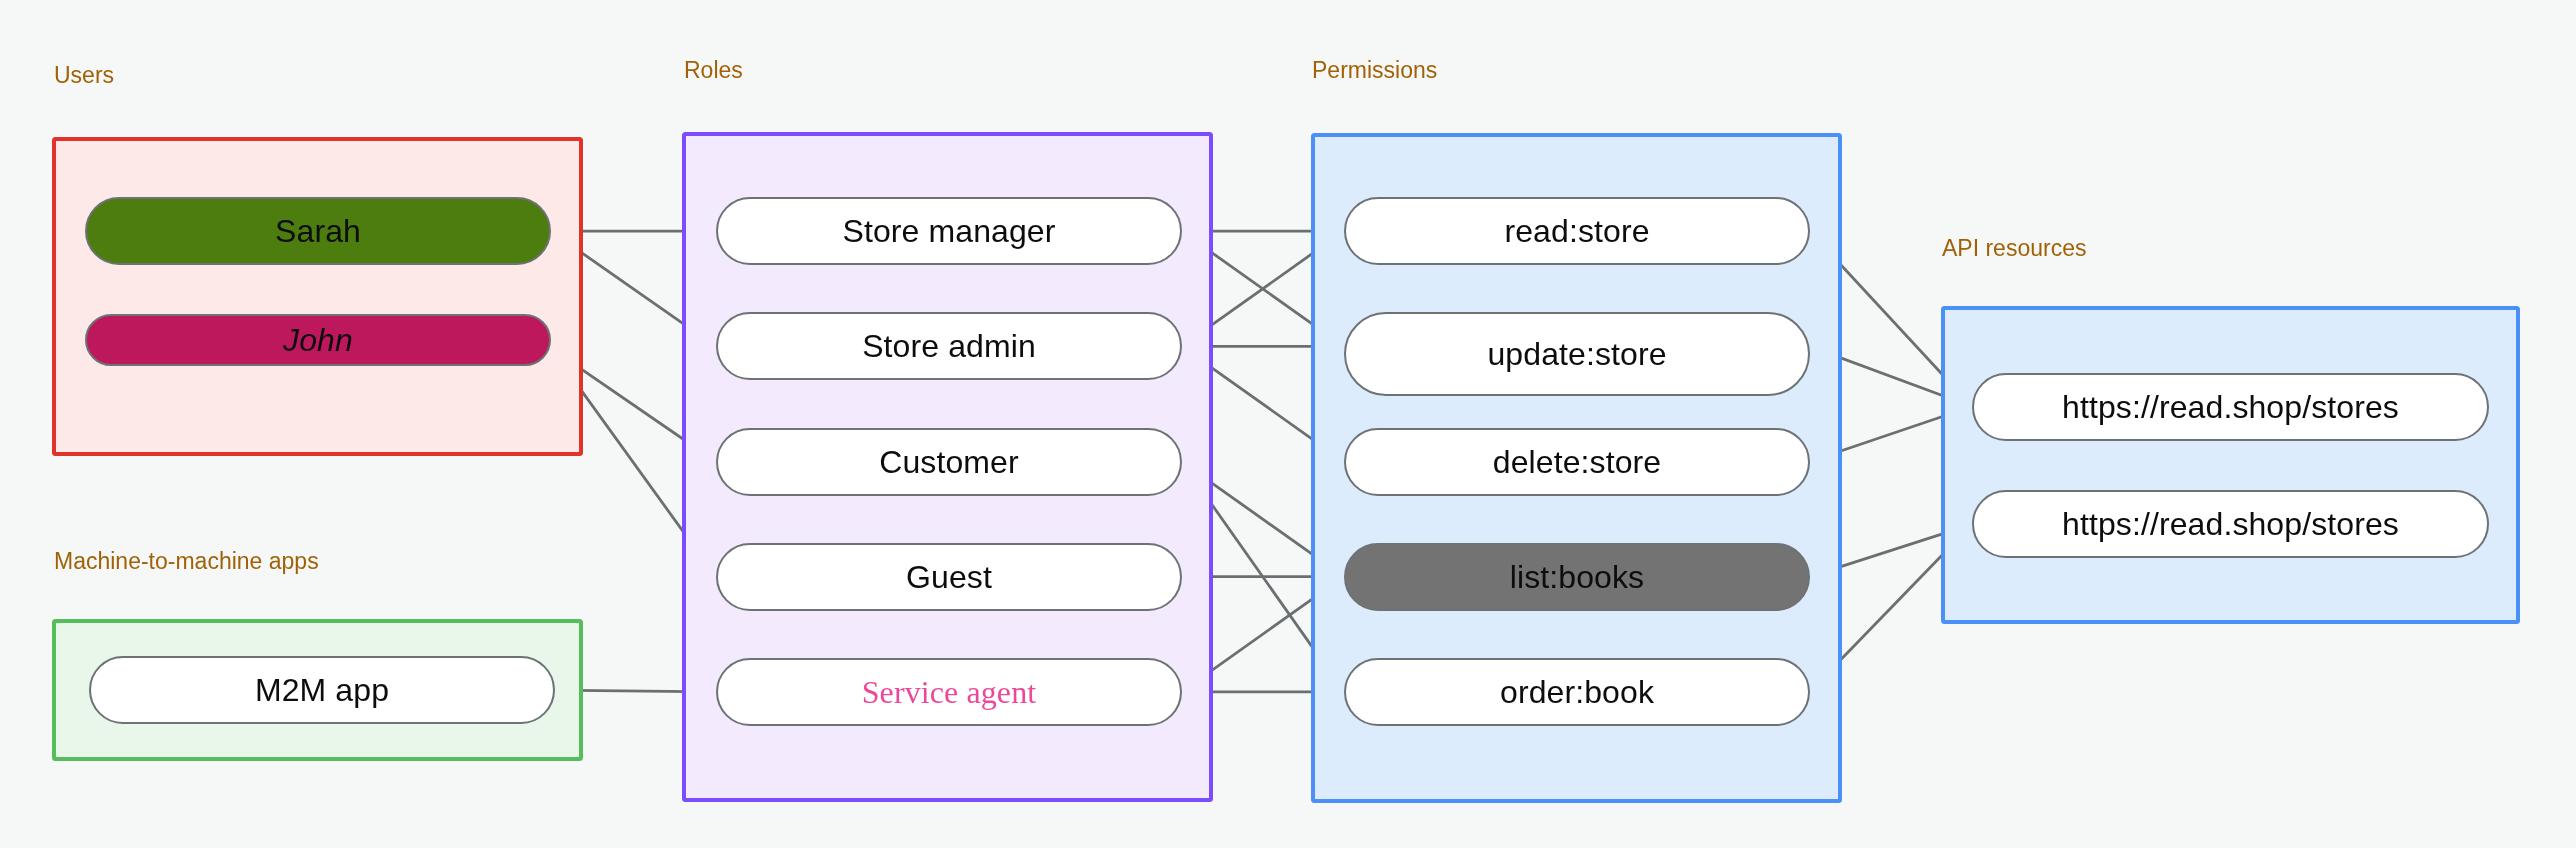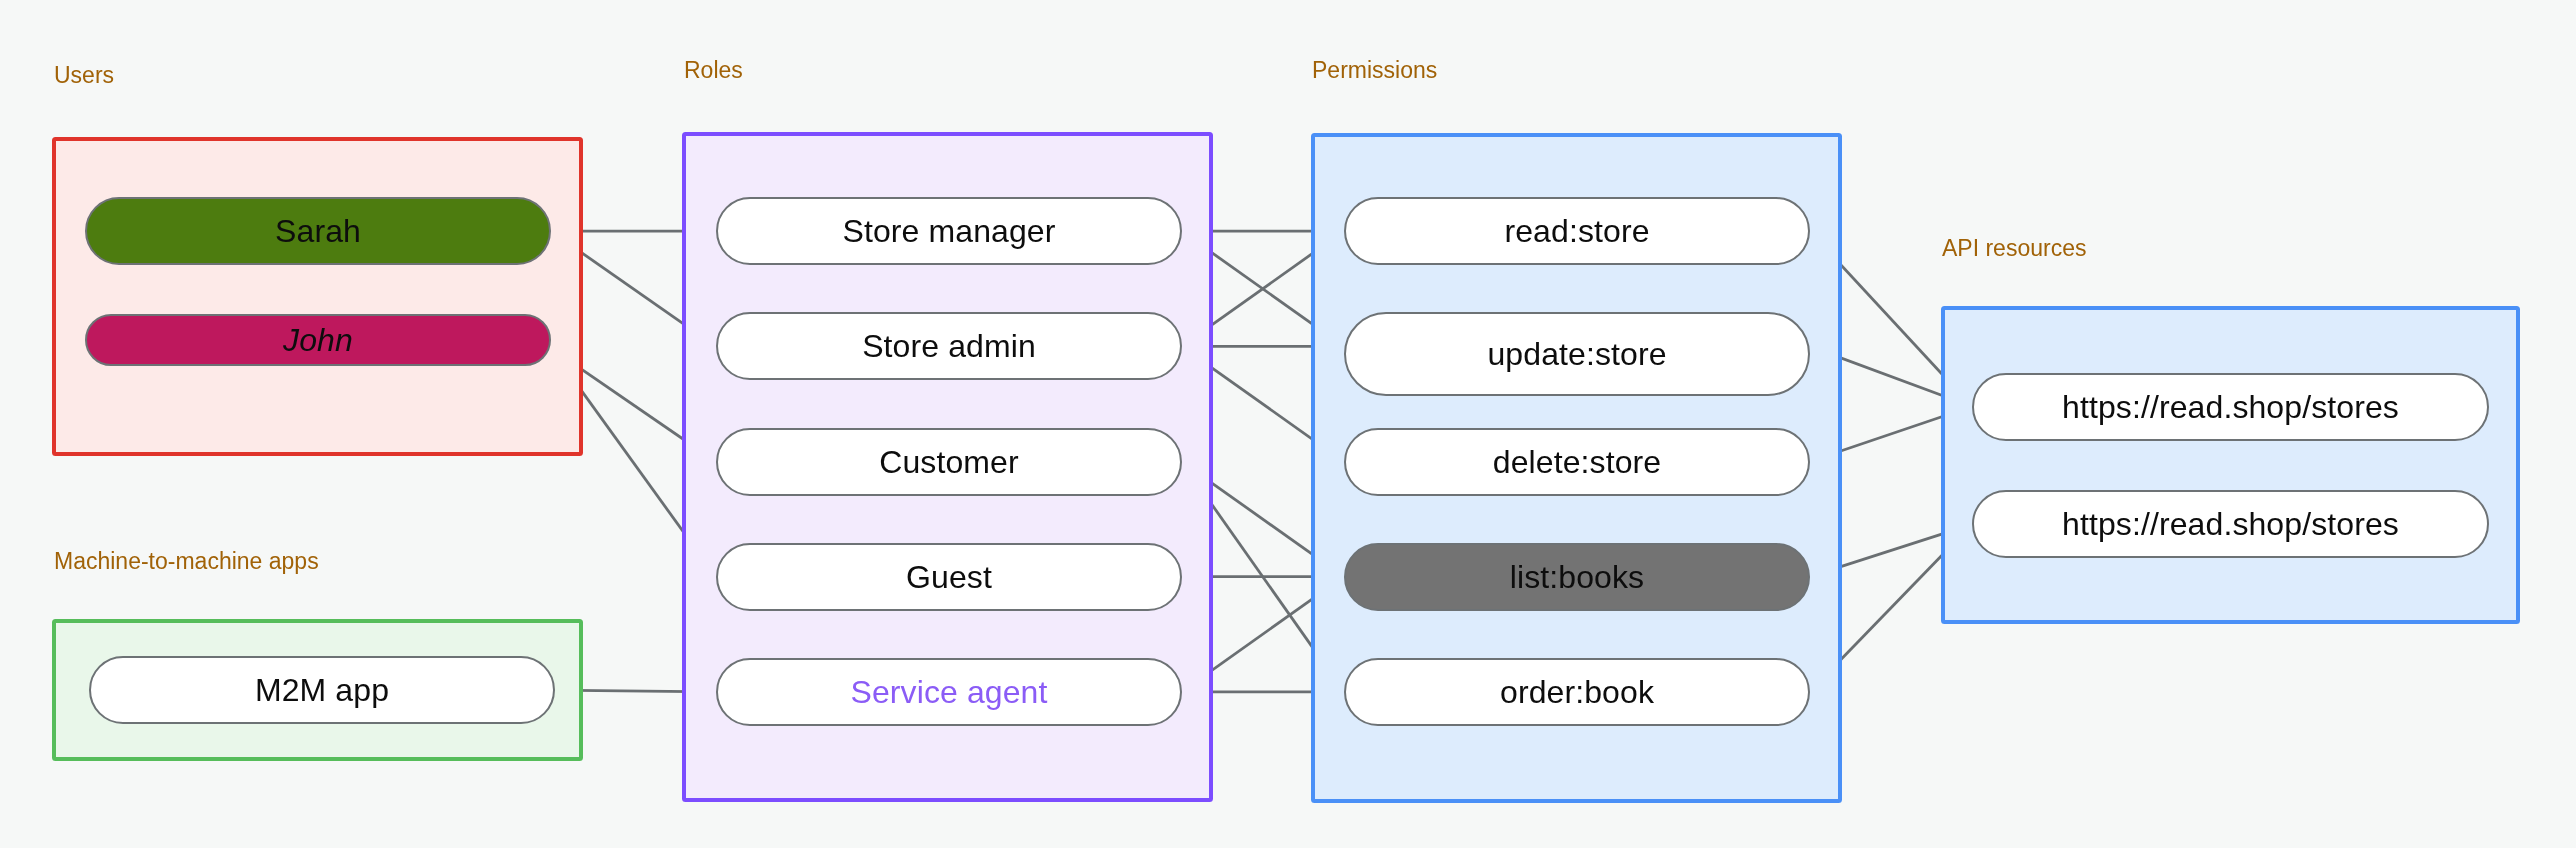--- a/index.html
+++ b/index.html
@@ -116,21 +116,21 @@
       <div class="group-label" style="left: 1942px; top: 237px;">API resources</div>
     </div>
   <div id="nodes-layer">
       <div class="node" style="left: 85px; top: 197px; width: 466px; height: 68px; border-color: rgb(109, 114, 117); background: #4d7c0f; color: rgb(13, 13, 13);">Sarah</div>
       <div class="node" style="left: 85px; top: 314px; width: 466px; height: 52px; border-color: rgb(109, 114, 117); background: #be185d; color: rgb(13, 13, 13); font-style: italic;">John</div>
       <div class="node" style="left: 89px; top: 656px; width: 466px; height: 68px; border-color: rgb(109, 114, 117); background: rgb(255, 255, 255); color: rgb(13, 13, 13);">M2M app</div>
       <div class="node" style="left: 716px; top: 197px; width: 466px; height: 68px; border-color: rgb(109, 114, 117); background: rgb(255, 255, 255); color: rgb(13, 13, 13);">Store manager</div>
       <div class="node" style="left: 716px; top: 312px; width: 466px; height: 68px; border-color: rgb(109, 114, 117); background: rgb(255, 255, 255); color: rgb(13, 13, 13);">Store admin</div>
       <div class="node" style="left: 716px; top: 428px; width: 466px; height: 68px; border-color: rgb(109, 114, 117); background: rgb(255, 255, 255); color: rgb(13, 13, 13);">Customer</div>
       <div class="node" style="left: 716px; top: 543px; width: 466px; height: 68px; border-color: rgb(109, 114, 117); background: rgb(255, 255, 255); color: rgb(13, 13, 13);">Guest</div>
-      <div class="node" style="left: 716px; top: 658px; width: 466px; height: 68px; border-color: rgb(109, 114, 117); background: rgb(255, 255, 255); color: #8b5cf6;">Service agent</div>
+      <div class="node" style="left: 716px; top: 658px; width: 466px; height: 68px; border-color: rgb(109, 114, 117); background: rgb(255, 255, 255); color: #ec4899; font-family: Liberation Serif, serif;">Service agent</div>
       <div class="node" style="left: 1344px; top: 197px; width: 466px; height: 68px; border-color: rgb(109, 114, 117); background: rgb(255, 255, 255); color: rgb(13, 13, 13);">read:store</div>
       <div class="node" style="left: 1344px; top: 312px; width: 466px; height: 84px; border-color: rgb(109, 114, 117); background: rgb(255, 255, 255); color: rgb(13, 13, 13);">update:store</div>
       <div class="node" style="left: 1344px; top: 428px; width: 466px; height: 68px; border-color: rgb(109, 114, 117); background: rgb(255, 255, 255); color: rgb(13, 13, 13);">delete:store</div>
       <div class="node" style="left: 1344px; top: 543px; width: 466px; height: 68px; border-color: rgb(109, 114, 117); background: #737373; color: rgb(13, 13, 13);">list:books</div>
       <div class="node" style="left: 1344px; top: 658px; width: 466px; height: 68px; border-color: rgb(109, 114, 117); background: rgb(255, 255, 255); color: rgb(13, 13, 13);">order:book</div>
       <div class="node" style="left: 1972px; top: 373px; width: 517px; height: 68px; border-color: rgb(109, 114, 117); background: rgb(255, 255, 255); color: rgb(13, 13, 13);">https://read.shop/stores</div>
       <div class="node" style="left: 1972px; top: 490px; width: 517px; height: 68px; border-color: rgb(109, 114, 117); background: rgb(255, 255, 255); color: rgb(13, 13, 13);">https://read.shop/stores</div>
     </div>
 </div>
 

